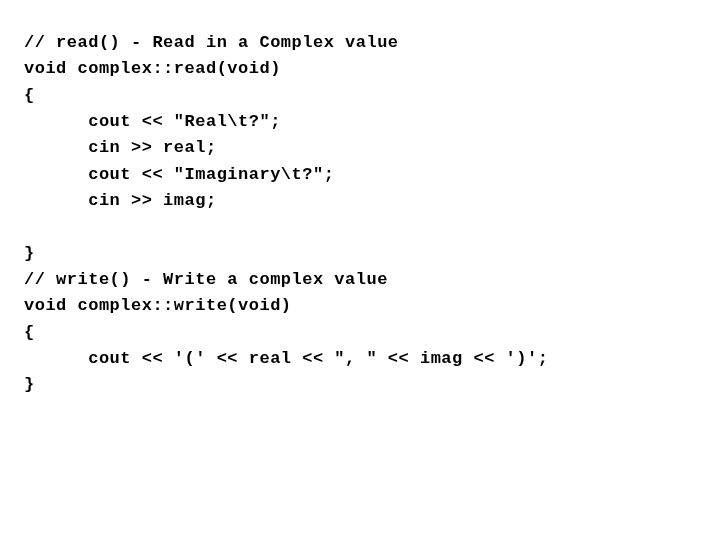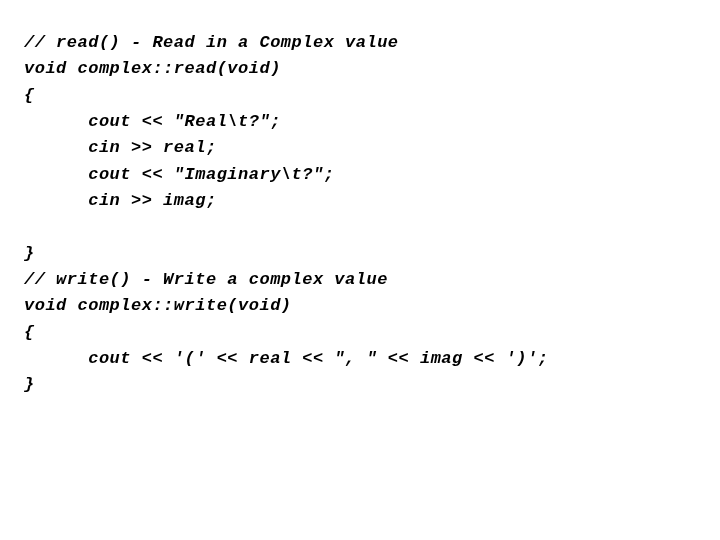--- a/index.html
+++ b/index.html
@@ -11,21 +11,20 @@
     font-family: "Courier New", Courier, monospace;
     font-weight: bold;
     font-size: 17px;
     color: #000000;
     letter-spacing: 0.5px;
   }
   .code-block {
     padding: 30px 24px;
     white-space: pre;
     line-height: 1.55;
-    font-style: italic;
   }
 </style>
 </head>
 <body>
 
 <div class="code-block"><span>// read() - Read in a Complex value</span>
 <span>void complex::read(void)</span>
 <span>{</span>
 <span>      cout &lt;&lt; "Real\t?";</span>
 <span>      cin &gt;&gt; real;</span>

